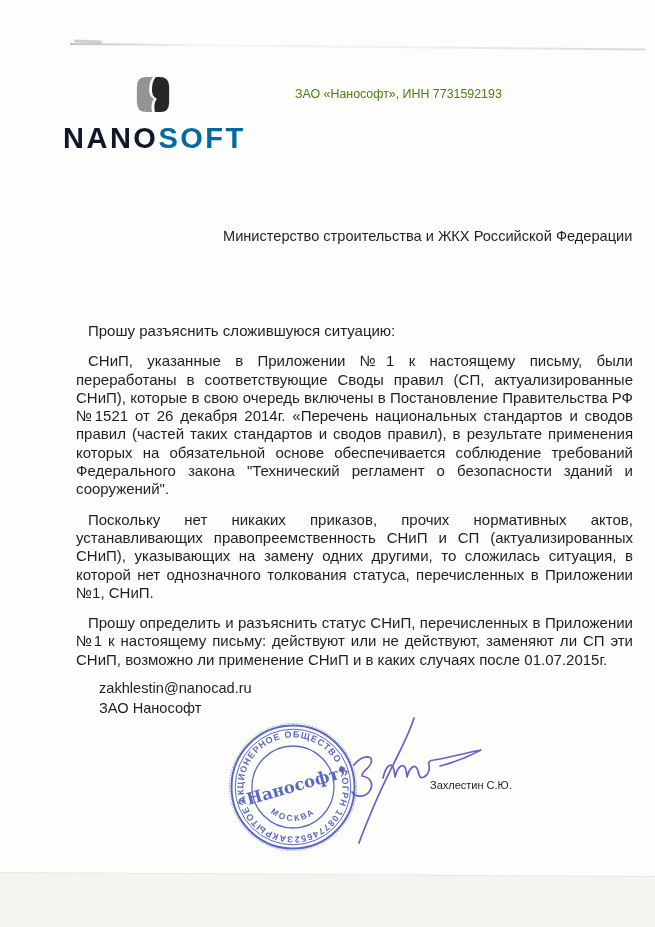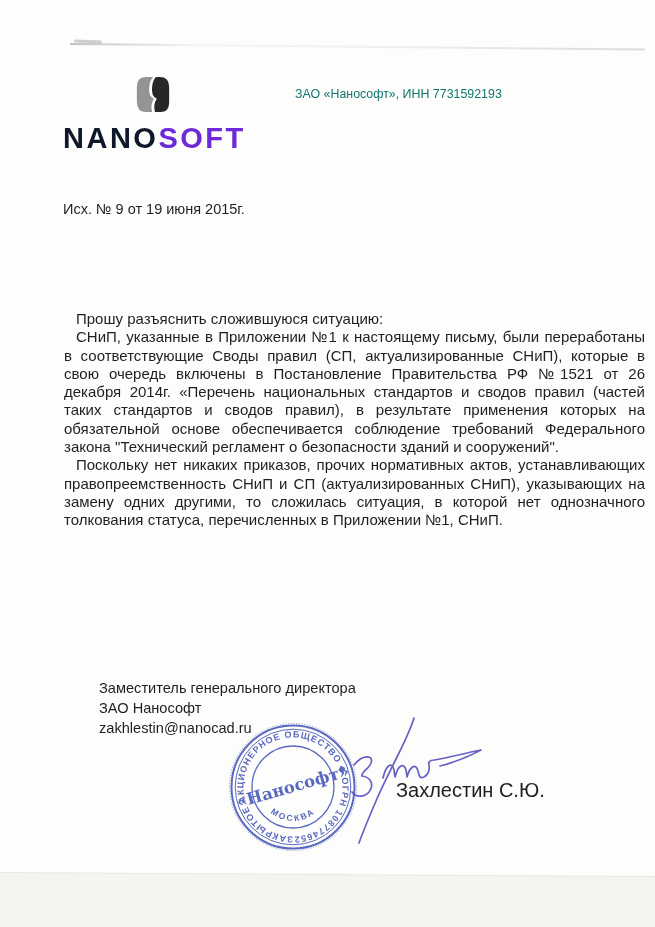--- a/index.html
+++ b/index.html
@@ -24,71 +24,71 @@
     transform:rotate(.35deg);transform-origin:left center;
   }
   
   .logo-mark{position:absolute;left:134px;top:76px;}
   .logo-text{
     position:absolute;left:63px;top:121px;
     font-size:29px;font-weight:bold;letter-spacing:2.5px;line-height:34px;white-space:nowrap;
   }
   .contact{
     position:absolute;left:295px;top:86px;
-    font-size:12.4px;line-height:17px;color:#0f766e;white-space:nowrap;
+    font-size:12.4px;line-height:17px;color:#4d7c0f;white-space:nowrap;
   }
   
   .ref-line{position:absolute;left:63px;top:201px;font-size:14.5px;}
   .addressee{position:absolute;left:223px;top:226px;font-size:14.6px;line-height:20px;}
   .body-text{
     position:absolute;left:64px;top:310px;width:581px;
     font-size:15px;line-height:18.3px;text-align:justify;
   }
-  .body-text p{margin:0;text-indent:12px;}
+  .body-text p{margin:12px;text-indent:12px;}
   .sig-block{position:absolute;left:99px;top:678px;font-size:14.6px;line-height:20.2px;}
-  .signer{position:absolute;left:396px;top:779px;font-size:20px;}
+  .signer{position:absolute;left:430px;top:779px;font-size:11px;}
   
   .stamp{position:absolute;left:228px;top:722px;}
   .handwriting{position:absolute;left:328px;top:693px;}
 </style>
 </head>
 <body>
 
 <div class="canvas">
 
   <div class="scan-smudge"></div>
   <div class="scan-top"></div>
   <div class="scan-bottom"></div>
 
   <svg class="logo-mark" width="38" height="38" viewBox="0 0 40 40">
     <path d="M 12,1 Q 3,1 3,12 L 3,27 Q 3,38 13,38 L 19,38 Q 17,30 21,24 Q 15,21 16,12 Q 16.5,5 20,1 Z" fill="#949494"></path>
     <path d="M 23,1 Q 19.5,5 19,12 Q 18,21 24,24 Q 20,30 22,38 L 28,38 Q 37,38 37,28 L 37,11 Q 37,1 27,1 Z" fill="#272727"></path>
   </svg>
   <div class="logo-text">
-    <span style="color:#0f172a;">NANO</span><span style="color:#6d28d9;">SOFT</span>
+    <span style="color:#0f172a;">NANO</span><span style="color:#0369a1;">SOFT</span>
   </div>
 
   <div class="contact">
     <div>ЗАО «Нанософт», ИНН 7731592193</div>
   </div>
 
-  <div class="ref-line">Исх. № 9 от 19 июня 2015г.</div>
   <div class="addressee">
+    <div>Министерство строительства и ЖКХ Российской Федерации</div>
   </div>
 
   <div class="body-text">
     <p>Прошу разъяснить сложившуюся ситуацию:</p>
     <p>СНиП, указанные в Приложении №1 к настоящему письму, были переработаны в соответствующие Своды правил (СП, актуализированные СНиП), которые в свою очередь включены в Постановление Правительства РФ №1521 от 26 декабря 2014г. «Перечень национальных стандартов и сводов правил (частей таких стандартов и сводов правил), в результате применения которых на обязательной основе обеспечивается соблюдение требований Федерального закона "Технический регламент о безопасности зданий и сооружений".</p>
     <p>Поскольку нет никаких приказов, прочих нормативных актов, устанавливающих правопреемственность СНиП и СП (актуализированных СНиП), указывающих на замену одних другими, то сложилась ситуация, в которой нет однозначного толкования статуса, перечисленных в Приложении №1, СНиП.</p>
+    <p>Прошу определить и разъяснить статус СНиП, перечисленных в Приложении №1 к настоящему письму: действуют или не действуют, заменяют ли СП эти СНиП, возможно ли применение СНиП и в каких случаях после 01.07.2015г.</p>
   </div>
 
   <div class="sig-block">
-    <div>Заместитель генерального директора</div>
+    <div>zakhlestin@nanocad.ru</div>
     <div>ЗАО Нанософт</div>
-    <div>zakhlestin@nanocad.ru</div>
   </div>
 
   <svg class="stamp" width="130" height="130" viewBox="0 0 130 130" opacity="0.84">
     <defs>
       <path id="ringPath" d="M 65,114.5 A 49.5,49.5 0 0 1 15.5,65 A 49.5,49.5 0 0 1 65,15.5 A 49.5,49.5 0 0 1 114.5,65 A 49.5,49.5 0 0 1 65,114.5"></path>
       <path id="cityPath" d="M 39,86.9 A 34,34 0 0 0 91,86.9"></path>
     </defs>
     <g fill="none" stroke="#3c4db5">
       <circle cx="65" cy="65" r="63.6" stroke-width="0.9" stroke-dasharray="1 1.7" opacity="0.75"></circle>
       <circle cx="65" cy="65" r="61.5" stroke-width="2"></circle>

